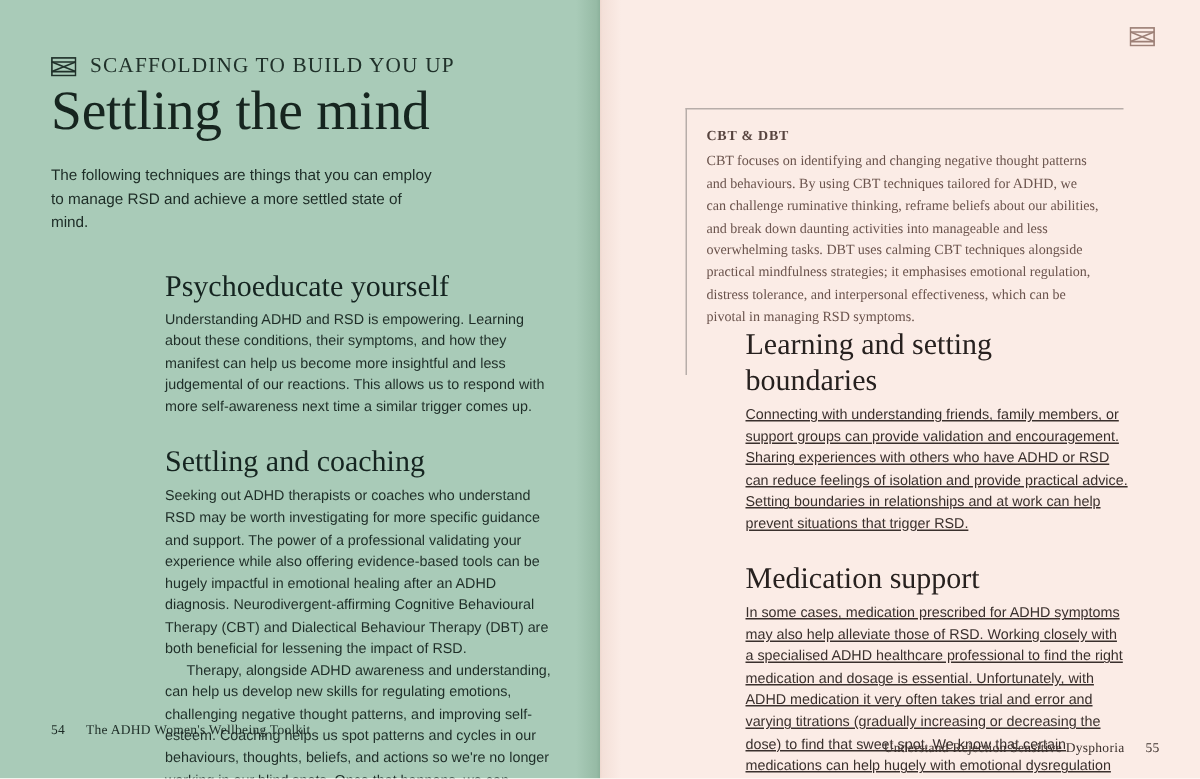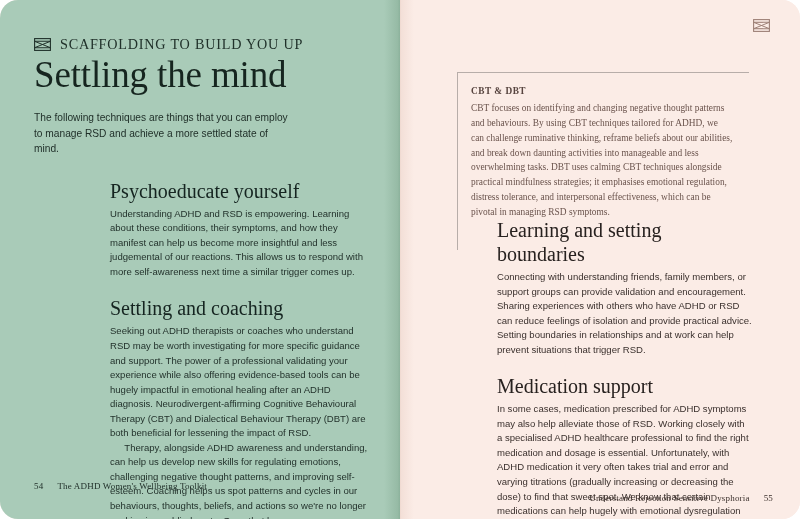--- a/index.html
+++ b/index.html
@@ -12,21 +12,20 @@
     font-family: "Liberation Sans", sans-serif;
   }
 
   .spread {
     position: relative;
     width: 800px;
     height: 519px;
     display: flex;
     overflow: hidden;
     background: #fbece6;
-    border-radius: 18px;
   }
 
   
   .page-left {
     position: relative;
     width: 400px;
     height: 519px;
     background: #a9cbb8;
     box-sizing: border-box;
     padding: 30px 40px 0 34px;
@@ -162,21 +161,21 @@
     margin: 0;
   }
 
   .col-right-body {
     position: absolute;
     left: 97px;
     top: 218px;
     width: 255px;
   }
   .col-right-body h2.sec-head { color: #27211f; }
-  .col-right-body p.body { color: #3a302d; }
+  .col-right-body p.body { color: #3a302d; text-decoration: underline; }
   .col-right-body .block + .block { margin-top: 17px; }
 
   .footer-right {
     position: absolute;
     right: 27px;
     bottom: 16px;
     display: flex;
     align-items: flex-end;
     gap: 14px;
     font-family: Liberation Serif, serif;

